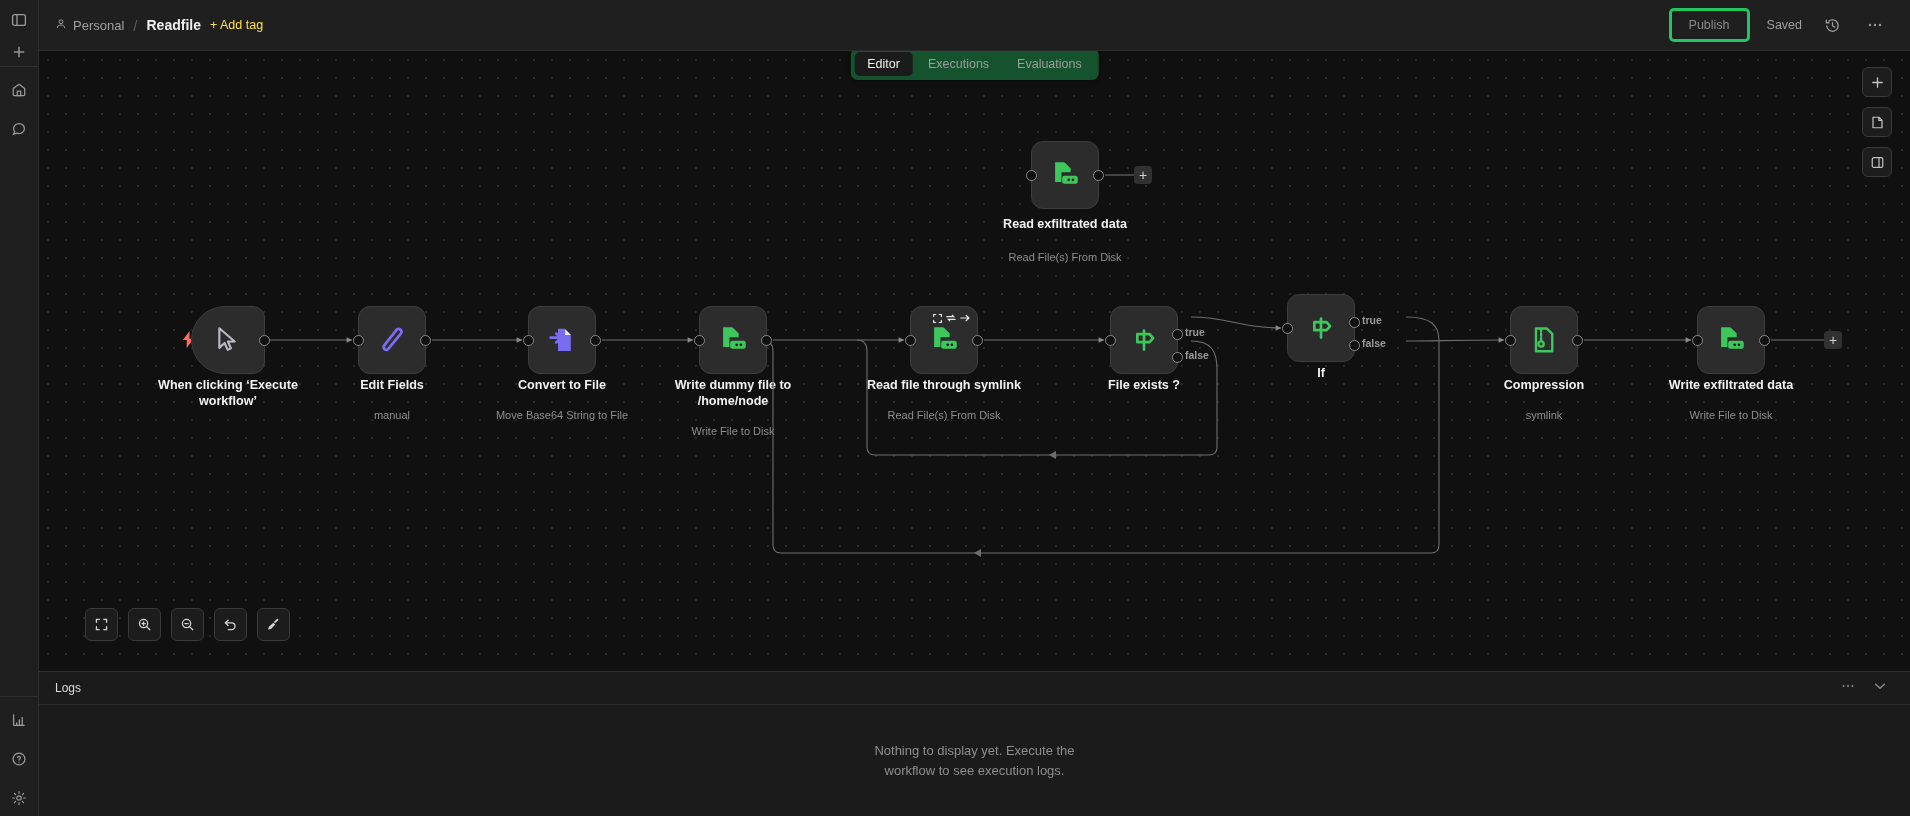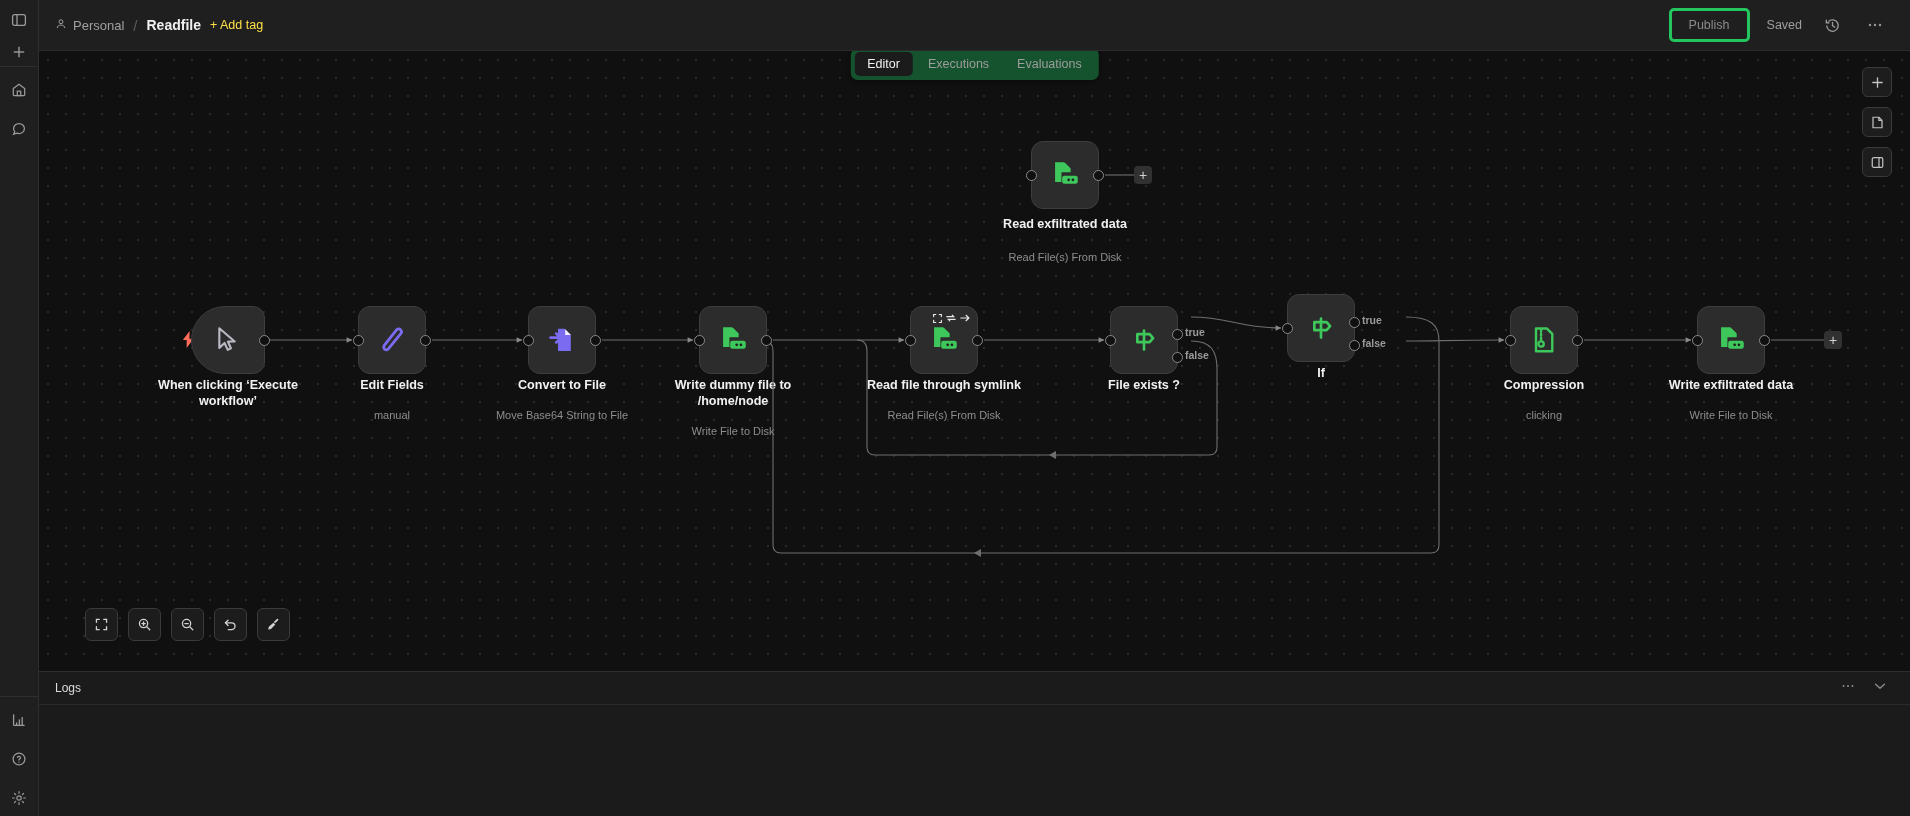--- a/index.html
+++ b/index.html
@@ -460,21 +460,21 @@
           <span class="port in"></span>
           <span class="port out"></span>
           <svg width="32" height="32" viewBox="0 0 24 24" fill="none" stroke="#3ec75a" stroke-width="1.8" stroke-linejoin="round">
             <path d="M6 3.4h8.2l4 4v13H6z"></path>
             <path d="M9.8 4v1.6M9.8 7.2v1.6M9.8 10.4v1.6" stroke-linecap="round"></path>
             <circle cx="9.8" cy="15" r="2"></circle>
           </svg>
         </div>
         <div class="node-label" style="top:72px;">Compression</div>
         <div class="node-label" style="top:89px;">
-          <span class="node-sub">clicking</span>
+          <span class="node-sub">symlink</span>
         </div>
       </div>
 
       <div class="node" style="left:1658px; top:255px;">
         <div class="node-box">
           <span class="port in"></span>
           <span class="port out"></span>
           <svg width="34" height="34" viewBox="0 0 24 24">
             <path d="M5 3h6.4L16 7.4V10H9.5v7H5z" fill="#3ec75a"></path>
             <path d="M11.8 3.4 15.9 7.5h-4.1z" fill="#3ec75a"></path>
@@ -559,16 +559,22 @@
                 <circle cx="14" cy="9" r="1.1"></circle>
             </svg>
           </span>
           <span>
             <svg width="16" height="16" viewBox="0 0 16 16" fill="none" stroke="currentColor" stroke-width="1.4" stroke-linecap="round" stroke-linejoin="round">
               <path d="M3.6 6.2 8 10.2l4.4-4"></path>
             </svg>
           </span>
         </span>
       </div>
+      <div class="logs-empty">
+        <div>
+          <div>Nothing to display yet. Execute the</div>
+          <div>workflow to see execution logs.</div>
+        </div>
+      </div>
     </div>
 
   </div>
 </div>
 
 </body></html>

